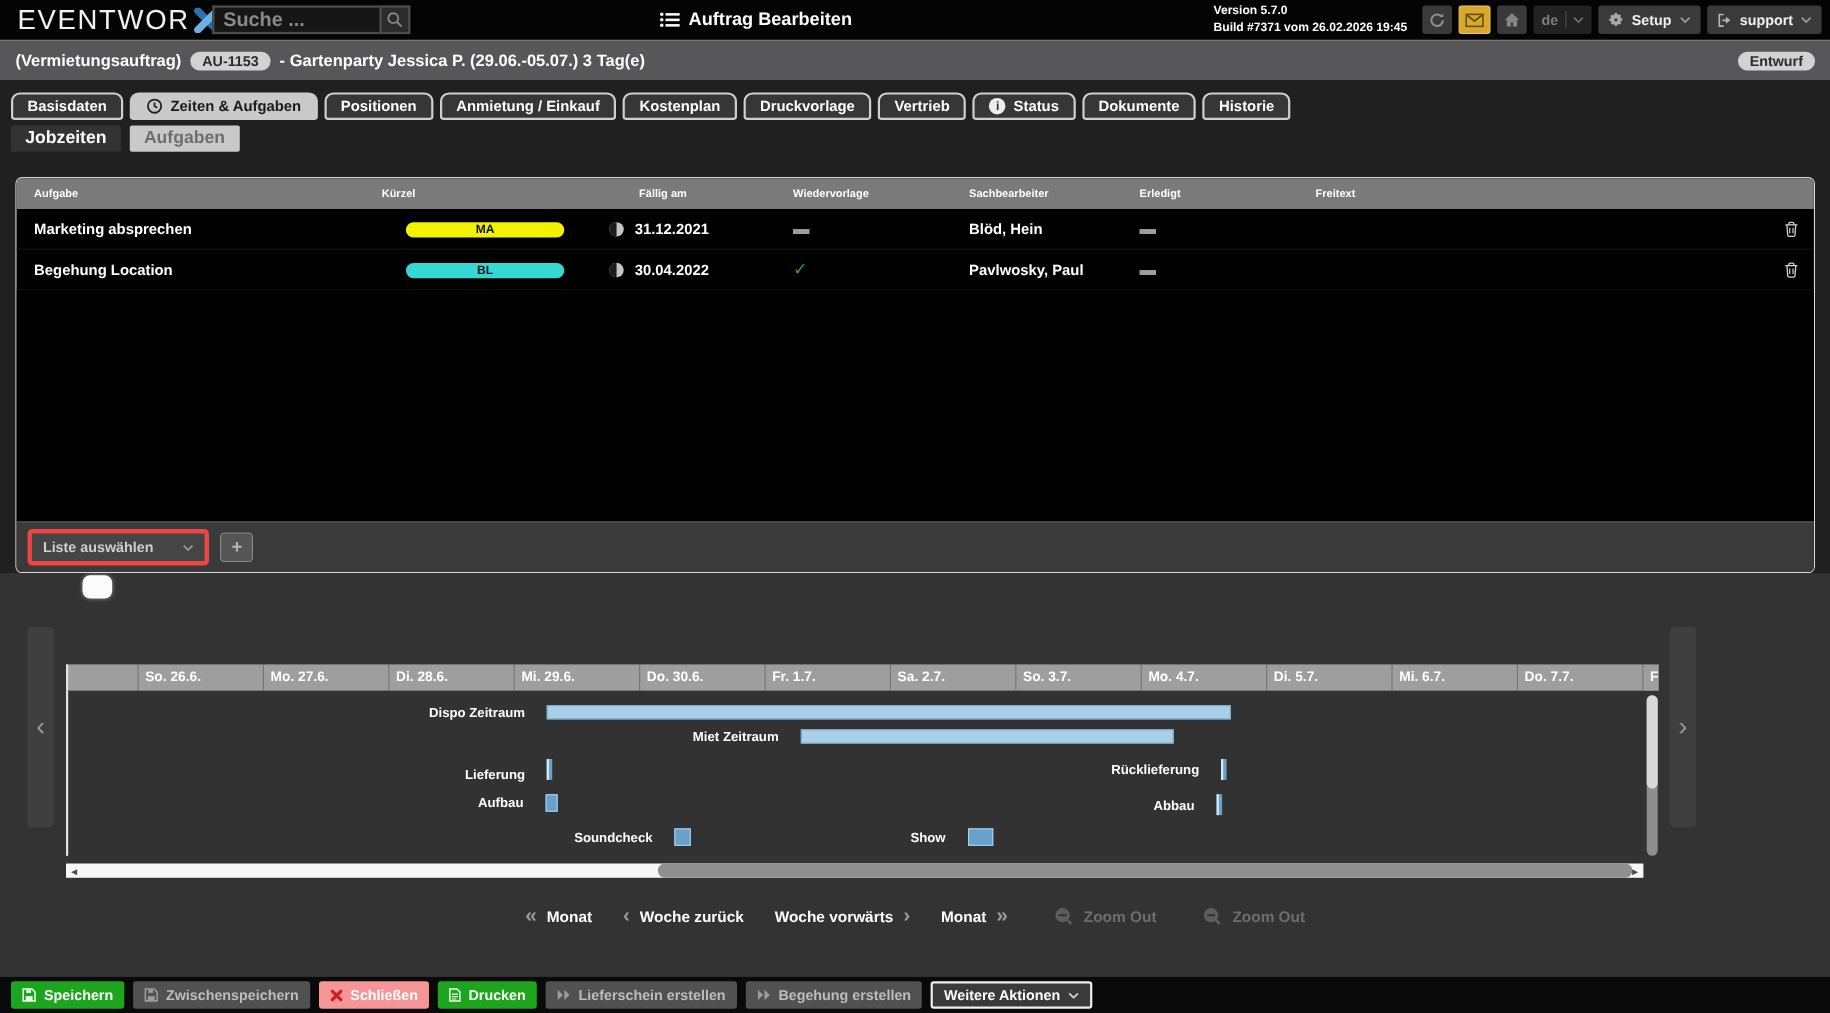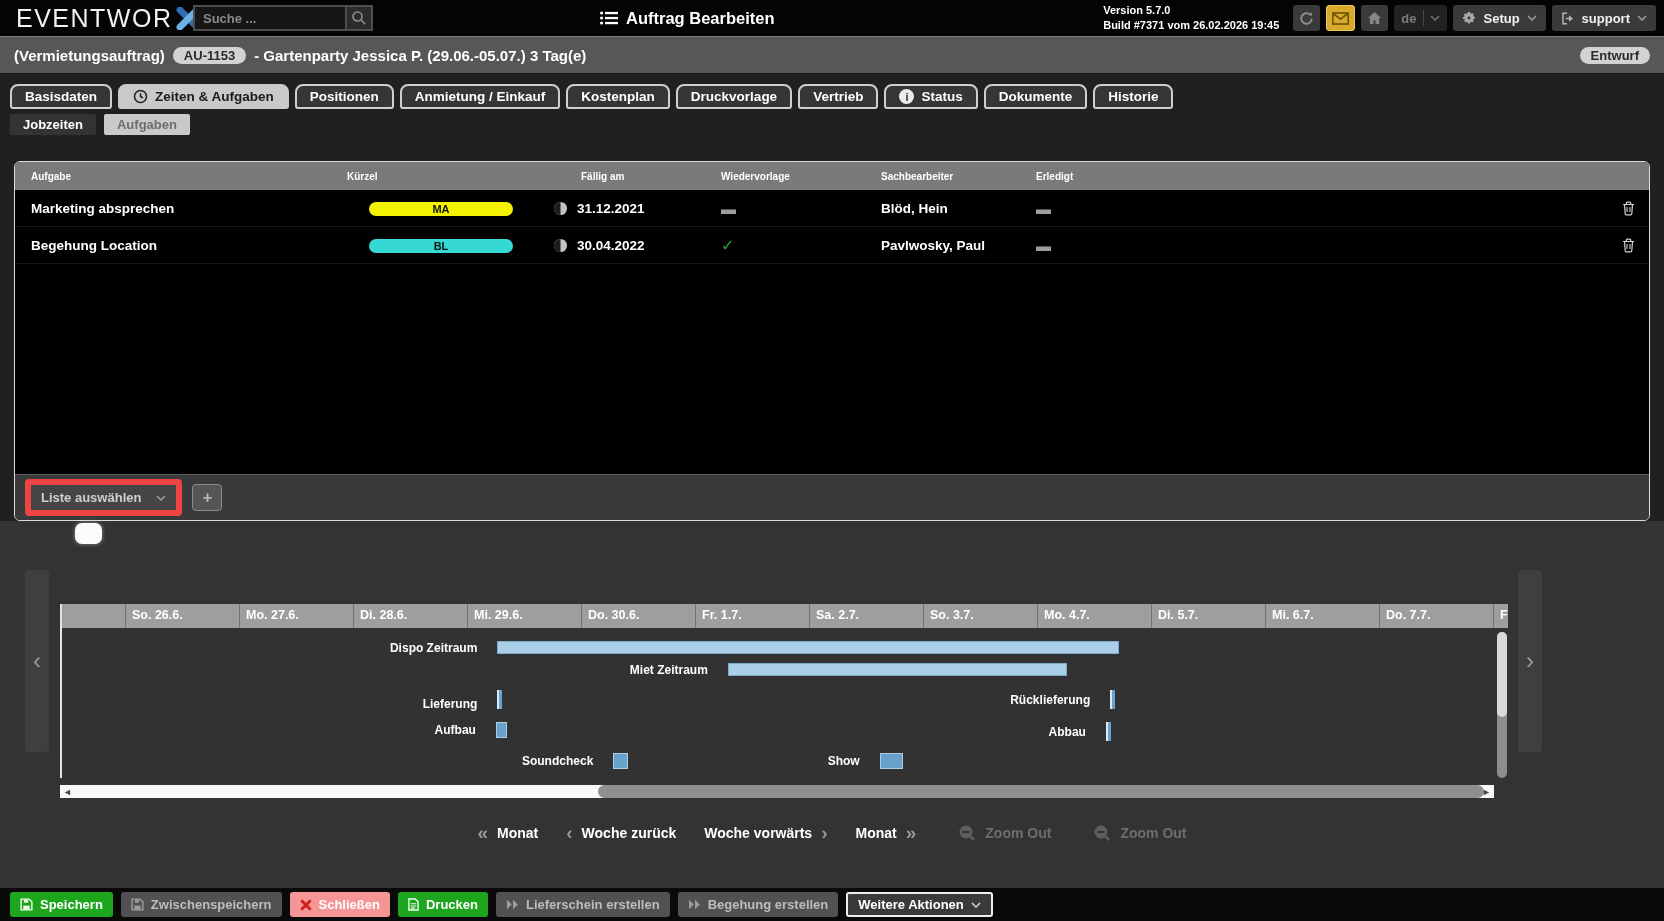--- a/index.html
+++ b/index.html
@@ -7,21 +7,21 @@
   body {
     width:1664px; height:921px; overflow:hidden; position:relative;
     background:#2a2a2a; font-family:"Liberation Sans","DejaVu Sans",sans-serif;
     -webkit-font-smoothing:antialiased;
   }
   
   .topbar { height:36px; background:#040404; position:relative; }
   .logo { position:absolute; left:16px; top:0; height:36px; display:flex; align-items:center; gap:4px; }
   .logo-text { color:#f2f2f2; font-size:25px; font-weight:300; letter-spacing:1.5px; font-family:"Liberation Sans",sans-serif; }
   .search { position:absolute; left:193px; top:5px; display:flex; height:26px; }
-  .search input { width:152px; height:26px; background:#161616; border:2px solid #4e4e4e; border-right:none; color:#bdbdbd; padding:0 8px; font-size:13px; font-weight:bold; outline:none; font-family:inherit; }
+  .search input { width:152px; height:26px; background:#161616; border:2px solid #4e4e4e; border-right:none; color:#bdbdbd; padding:0 8px; font-size:18px; font-weight:bold; outline:none; font-family:inherit; }
   .search input::placeholder { color:#8a8a8a; }
   .search-btn { width:28px; height:26px; background:#2b2b2b; border:2px solid #4e4e4e; display:flex; align-items:center; justify-content:center; cursor:pointer; }
   .page-title { position:absolute; left:600px; top:0; height:36px; display:flex; align-items:center; gap:8px; color:#fff; font-size:16.5px; font-weight:bold; }
   .top-right { position:absolute; right:8px; top:0; height:36px; display:flex; align-items:center; gap:6px; }
   .version { color:#fff; font-size:11px; font-weight:bold; line-height:1.35; margin-right:8px; white-space:nowrap; }
   .icon-btn { height:26px; min-width:27px; background:#3a3a3a; border-radius:3px; display:flex; align-items:center; justify-content:center; padding:0 5px; cursor:pointer; }
   .icon-btn.gold { background:#d9a92e; border:1px solid #eec75c; }
   .lang-btn { height:26px; background:#222; border-radius:3px; display:flex; align-items:center; color:#7d7d7d; font-size:13px; font-weight:bold; padding:0 7px; gap:7px; cursor:pointer; }
   .lang-btn .chev { border-left:1px solid #4a4a4a; padding-left:6px; height:16px; display:flex; align-items:center; color:#6f6f6f; }
   .menu-btn { height:26px; background:#3a3a3a; border-radius:3px; display:flex; align-items:center; gap:7px; color:#f0f0f0; font-size:13px; font-weight:bold; padding:0 9px; cursor:pointer; }
@@ -30,38 +30,38 @@
   .crumb { height:37px; background:#57575a; border-top:1px solid #808080; display:flex; align-items:center; padding:0 14px; gap:8px; color:#fff; font-size:15px; font-weight:bold; }
   .pill { background:#d2d2d2; color:#2b2b2b; border-radius:10px; padding:1px 11px; font-size:13px; font-weight:bold; }
   .crumb .spacer { flex:1; }
   
   .workarea { background:#202020; padding:11px 0 0 10px; height:62px; }
   .tabs { display:flex; gap:6px; }
   .tab { background:#363636; border:2px solid #cfcfcf; border-radius:8px 8px 3px 3px; color:#fff; font-size:13.5px; font-weight:bold; padding:3px 13px; display:flex; align-items:center; gap:7px; cursor:pointer; white-space:nowrap; }
   .tab.active { background:#c9c9c9; color:#1a1a1a; border-color:#c9c9c9; }
   .info-badge { width:15px; height:15px; border-radius:50%; background:#ececec; color:#2a2a2a; font-size:11px; font-weight:bold; display:inline-flex; align-items:center; justify-content:center; font-style:normal; }
   .subtabs { display:flex; gap:8px; margin-top:5px; }
-  .subtab { background:#333; color:#fff; font-size:13px; font-weight:bold; padding:3px 13px; border-radius:2px; cursor:pointer; }
+  .subtab { background:#333; color:#fff; font-size:16px; font-weight:bold; padding:3px 13px; border-radius:2px; cursor:pointer; }
   .subtab.active { background:#c9c9c9; color:#6e6e6e; }
   
   .panelwrap { background:#202020; padding:26px 14px 0; height:386px; }
   .panel { background:#000; border:1px solid #dcdcdc; border-radius:6px; height:360px; display:flex; flex-direction:column; overflow:hidden; }
   .thead, .trow { display:grid; grid-template-columns:316px 206px 168px 160px 155px 160px 1fr 44px; align-items:center; padding-left:16px; }
   .thead { background:#7a7a7a; height:28px; color:#fff; font-size:10px; font-weight:bold; }
   .thead .th3 { padding-left:28px; }
   .trow { height:37px; color:#fff; font-size:13.5px; font-weight:bold; border-bottom:1px solid #161616; }
   .kz-pill { display:inline-block; width:144px; margin-left:22px; text-align:center; border-radius:9px; color:#141414; font-size:11px; font-weight:bold; padding:1px 0; }
   .c-date { display:flex; align-items:center; gap:9px; }
   .dash { color:#9d9d9d; font-size:15px; font-weight:bold; letter-spacing:-1px; }
   .chk { color:#2fa32f; font-size:16px; font-weight:bold; }
   .c-act { display:flex; justify-content:flex-end; padding-right:14px; }
   .trash { cursor:pointer; display:flex; }
   .panel-body { flex:1; background:#000; }
   .panel-footer { height:46px; background:#3a3a3a; border-top:1px solid #5c5c5c; display:flex; align-items:center; padding:0 10px; gap:10px; }
-  .select-btn { background:#454545; border:6px solid #ef4444; border-radius:4px; color:#cfcfcf; font-size:13px; font-weight:bold; padding:5px 10px; display:flex; align-items:center; gap:15px; cursor:pointer; }
+  .select-btn { background:#454545; border:4px solid #ef4444; border-radius:4px; color:#cfcfcf; font-size:13px; font-weight:bold; padding:5px 10px; display:flex; align-items:center; gap:27px; cursor:pointer; }
   .select-btn .chev { color:#9a9a9a; }
   .add-btn { width:30px; height:27px; background:#555; border:1px solid #8a8a8a; border-radius:4px; color:#b5b5b5; font-size:17px; font-weight:bold; display:flex; align-items:center; justify-content:center; cursor:pointer; }
   
   .divider { height:39px; background:#333; position:relative; }
   .divider-handle { position:absolute; left:75px; top:2px; width:27px; height:21px; background:#fbfbfb; border-radius:7px; box-shadow:0 0 4px rgba(255,255,255,.45); cursor:pointer; }
   
   .timeline { height:328px; background:#333; position:relative; }
   .tl-arrow { position:absolute; top:10px; width:24px; height:182px; background:#3f3f3f; border-radius:4px; color:#9a9a9a; font-size:24px; display:flex; align-items:center; justify-content:center; cursor:pointer; user-select:none; }
   .tl-arrow.left { left:25px; } .tl-arrow.right { right:122px; }
   .chartwrap { position:absolute; left:60px; top:44px; width:1448px; }
@@ -259,20 +259,21 @@
 
 <div class="panelwrap">
   <div class="panel">
     <div class="thead" id="task-head">
         <div>Aufgabe</div>
         <div>Kürzel</div>
         <div class="th3">Fällig am</div>
         <div>Wiedervorlage</div>
         <div>Sachbearbeiter</div>
         <div>Erledigt</div>
+        <div>Freitext</div>
         <div></div>
       </div>
     <div id="task-rows">
         <div class="trow">
           <div>Marketing absprechen</div>
           <div><span class="kz-pill" style="background: rgb(242, 242, 2);">MA</span></div>
           <div class="c-date">
             <span style="display: flex;">
               <svg width="15" height="15" viewBox="0 0 16 16">
                 <circle cx="8" cy="8" r="7" fill="#c4c4c4"></circle>

